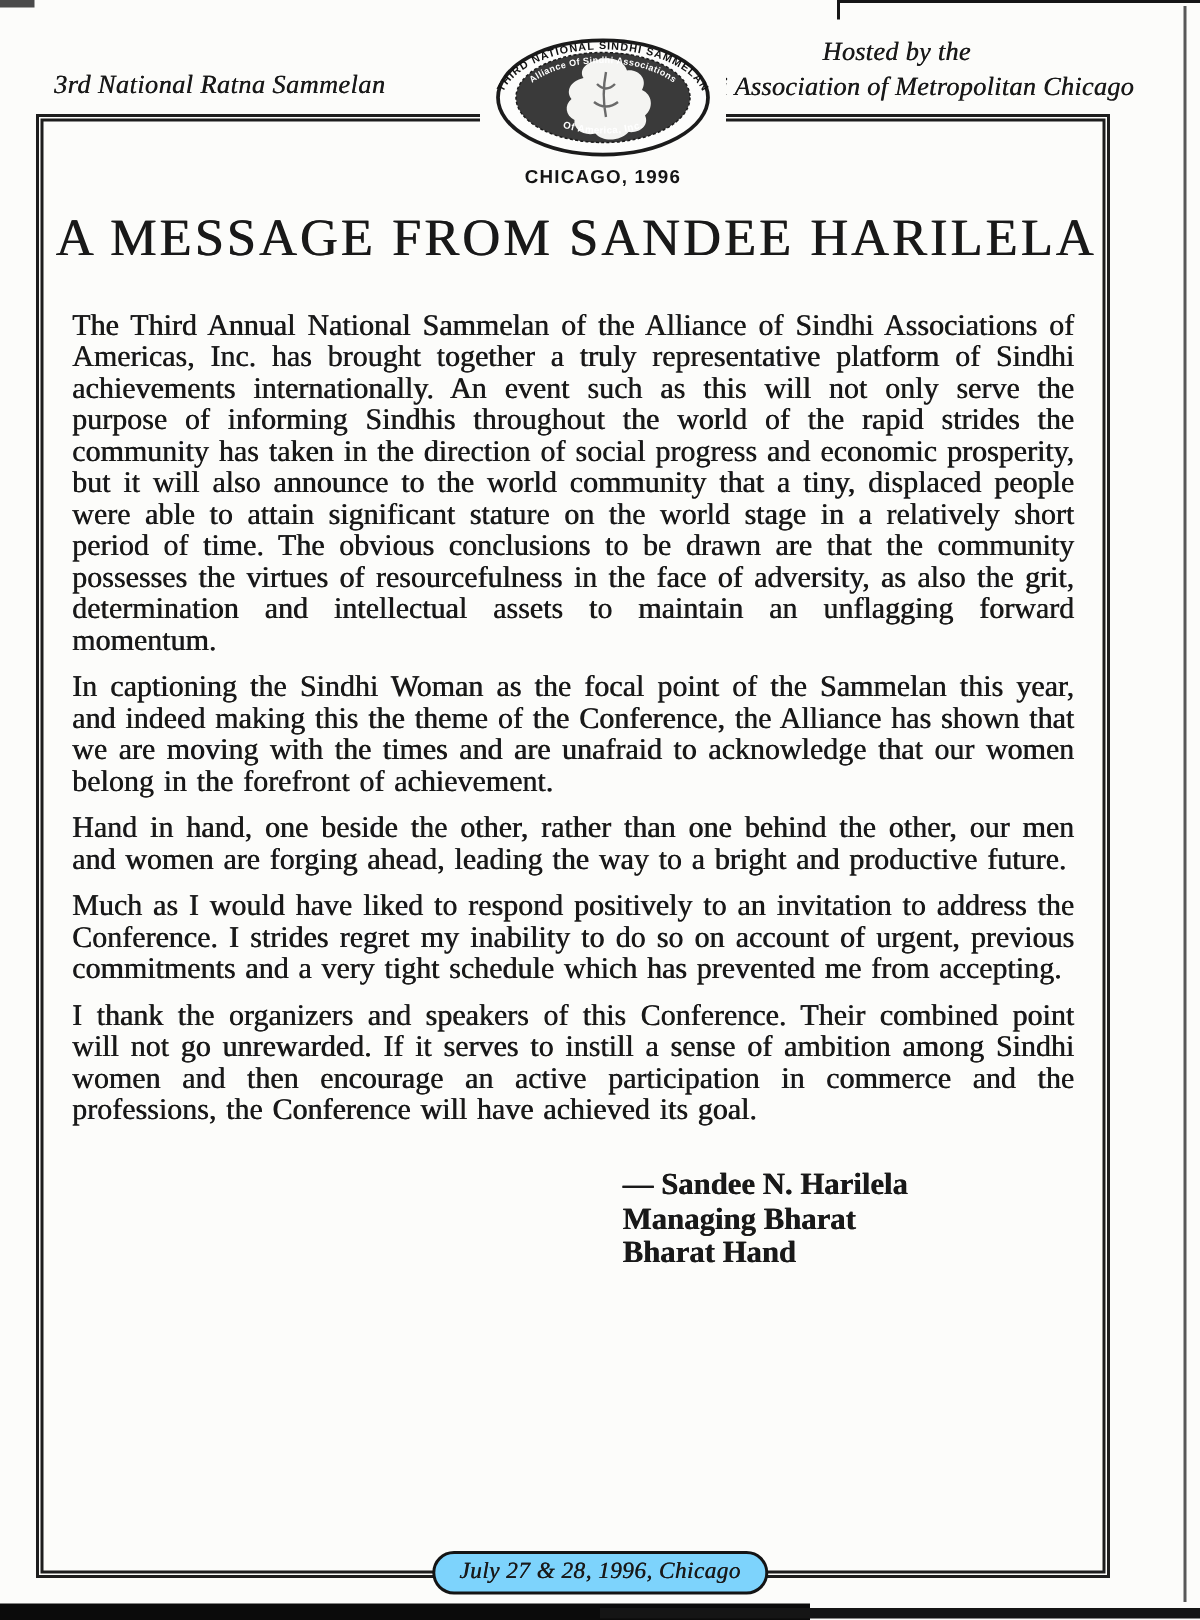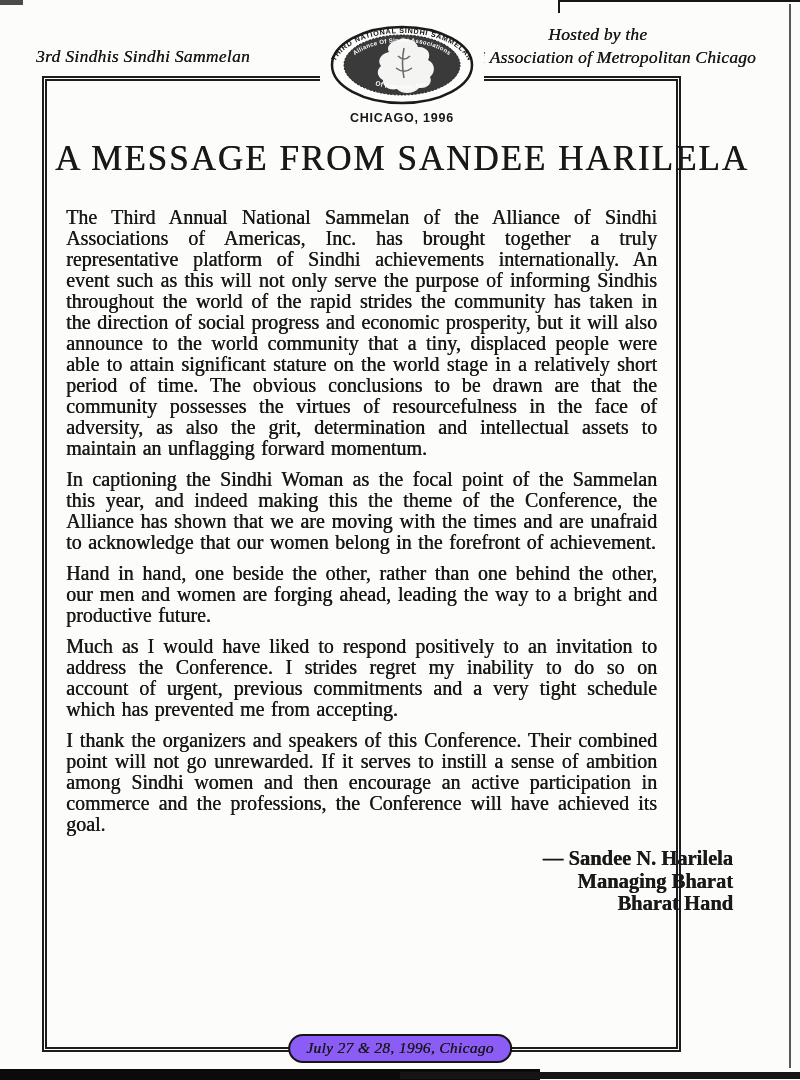--- a/index.html
+++ b/index.html
@@ -31,62 +31,62 @@
   }
 
   
   .seal {
     position:absolute; left:320px; top:10px; width:164px; height:120px;
     background:#fcfcfa; z-index:3; text-align:center;
   }
 
   
   .frame {
-    position:absolute; left:42px; top:76px; width:639px; height:976px;
+    position:absolute; left:24px; top:76px; width:716px; height:976px;
     border:5px double #1d1d1d; box-sizing:border-box; z-index:1;
   }
   .doc-title {
     margin:58px 8px 0; text-align:center; white-space:nowrap;
     font-size:35px; font-weight:normal; letter-spacing:2px;
     text-shadow:0.5px 0 0 currentColor;
   }
   .body-text { margin:28px 19px 0; }
   .body-text p {
     margin:0 0 10px; font-size:20px; line-height:21px;
     text-align:justify; word-spacing:1.5px;
     text-shadow:0.4px 0 0 currentColor;
   }
   .signature {
-    margin:12px 0 0 386px; width:300px; text-align:right;
+    margin:28px 0 0 386px; width:300px; text-align:left;
     font-weight:bold; font-size:20.5px; line-height:22.5px;
     text-shadow:0.3px 0 0 currentColor;
   }
 
   
   .footer-oval {
     position:absolute; left:50%; top:1034px; transform:translateX(-50%);
-    padding:3px 16px 4px; background:#8b5cf6;
+    padding:3px 16px 4px; background:#7dd3fc;
     border:2px solid #141414; border-radius:16px; z-index:3;
     font-style:italic; font-size:15.5px; letter-spacing:0.3px; white-space:nowrap;
     text-shadow:0.3px 0 0 currentColor;
   }
 </style>
 </head>
 <body>
 
 <div class="page">
 
   <div class="art art-tl"></div>
   <div class="art art-tr-h"></div>
   <div class="art art-tr-v"></div>
   <div class="art art-right"></div>
   <div class="art art-bot-l"></div>
   <div class="art art-bot-r"></div>
 
-  <div class="hdr-left">3rd Sindhis Sindhi Sammelan</div>
+  <div class="hdr-left">3rd National Ratna Sammelan</div>
   <div class="hdr-right">
     <div>Hosted by the</div>
     <div>Sindhi Association of Metropolitan Chicago</div>
   </div>
 
   <div class="seal">
     <svg width="164" height="120" viewBox="0 0 164 120">
       <defs>
         <path id="arcTop" d="M 14,59 A 68,36 0 0 1 150,59" fill="none"></path>
         <path id="arcMid" d="M 26,61 A 56,29 0 0 1 138,61" fill="none"></path>

